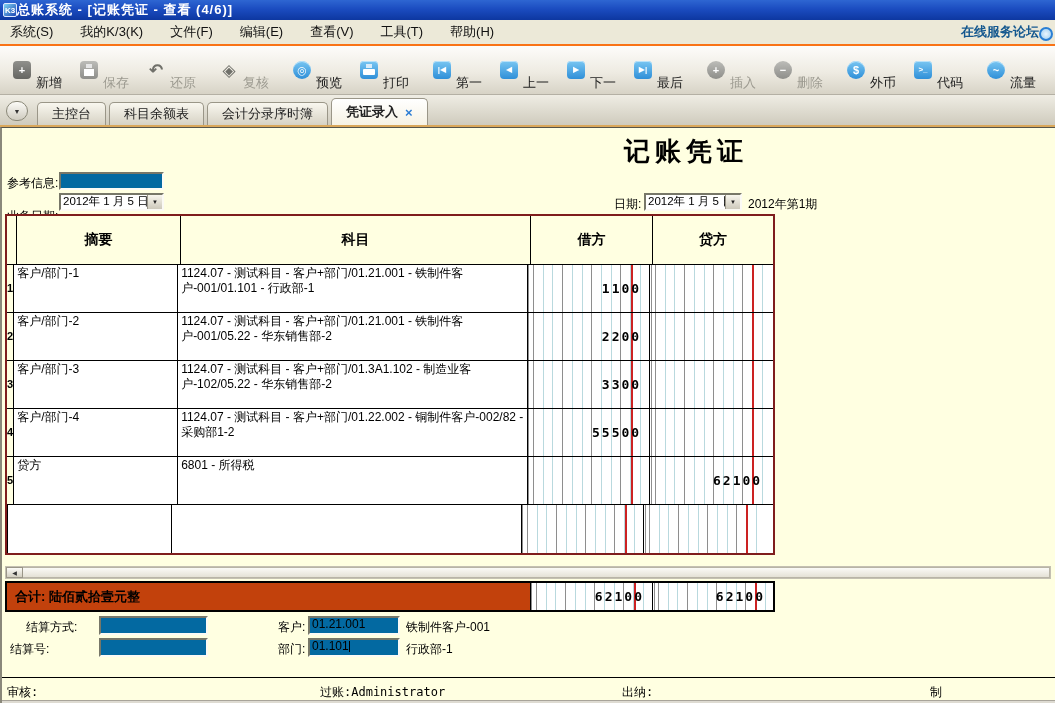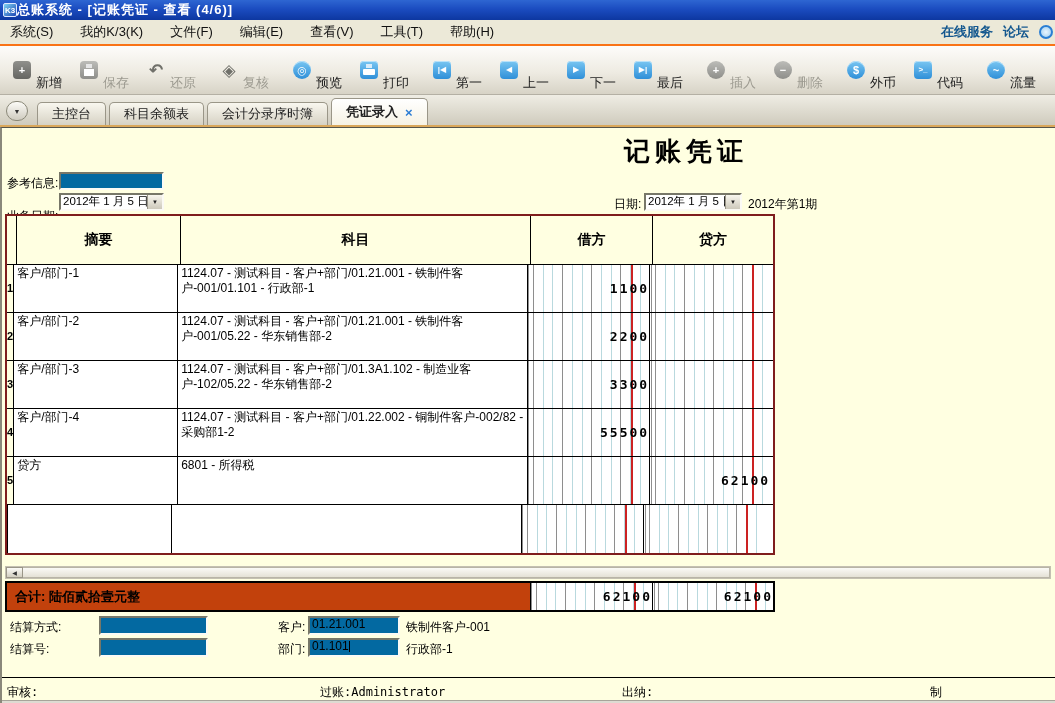--- a/index.html
+++ b/index.html
@@ -12,21 +12,21 @@
     background:linear-gradient(180deg,#2e66d2 0%,#1b4cc0 45%,#0d37a0 100%); }
   .appicon { width:14px; height:14px; border-radius:2px; background:linear-gradient(135deg,#7fd4f2,#1c46b4);
     color:#fff; font-size:8px; font-weight:bold; display:flex; align-items:center; justify-content:center;
     border:1px solid #dfe9ff; }
   .title-text { color:#fff; font-weight:bold; font-size:13px; letter-spacing:1px; }
 
   
   .menubar { height:26px; background:#ece9d8; display:flex; align-items:center; gap:27px;
     padding:0 10px 0 10px; font-size:13px; color:#111; border-bottom:2px solid #f97316; }
   .menu-item { cursor:default; }
-  .menu-right { margin-left:auto; display:flex; align-items:center; gap:10px; }
+  .menu-right { margin-left:auto; display:flex; align-items:flex-end; }
   .menu-link { color:#15588f; font-weight:bold; font-size:13px; }
   .online-icon { width:14px; height:14px; border-radius:50%; border:2px solid #2a7fd4;
     background:radial-gradient(#eaf6ff,#9ccdf0); margin-right:-8px; }
 
   
   .toolbar { height:49px; display:flex; align-items:center; padding:0 4px;
     background:linear-gradient(180deg,#fdfcfa 0%,#eeebe2 55%,#d7d3c6 100%);
     border-bottom:1px solid #b4b0a4; }
   .tbtn { display:flex; align-items:center; gap:5px; padding:0 9px; height:38px; border-radius:3px; }
   .tbl { font-size:13px; color:#1c1c1c; white-space:nowrap;margin-top:25px; }
@@ -83,21 +83,21 @@
   .hc:last-child, .c:last-child { border-right:none; }
   .w-num { width:10px; flex:none; }
   .w-sum { width:164px; flex:none; }
   .w-acc { width:350px; flex:none; }
   .w-deb { width:122px; flex:none; }
   .w-cre { width:120px; flex:none; }
   .hc { display:flex; align-items:center; justify-content:center; font-weight:bold; font-size:14px; background:#ffffe1; }
   .c { background:#fff; font-size:12px; line-height:15px; padding:1px 3px; }
   .c.num { background:#ffffe1; display:flex; align-items:center; justify-content:center;
     font-weight:bold; font-size:11px; padding:0; }
-  .amount { position:relative; padding:0; display:flex; align-items:center; justify-content:flex-end;
+  .amount { position:relative; padding:8px; display:flex; align-items:center; justify-content:flex-end;
     background-color:#fff;
     background-image:
       repeating-linear-gradient(to right,#8e8e8e 0 1px,transparent 1px 29.1px),
       repeating-linear-gradient(to right,#b9d9de 0 1px,transparent 1px 9.7px);
     background-position:5px 0,5px 0; }
   .amount::after { content:""; position:absolute; top:0; bottom:0; right:16px; width:2px; background:#cc2222; }
   .amt { position:relative; z-index:1; font-family:"DejaVu Sans Mono",monospace; font-weight:bold;
     font-size:13px; letter-spacing:2px; padding-right:0px; }
 
   
@@ -346,21 +346,21 @@
     <div class="totals">
       <div class="tot-label">合计: 陆佰贰拾壹元整</div>
       <div class="c w-deb amount tot-amt" style="border-right:1px solid #000;">
           <span class="amt">62100</span>
         </div>
       <div class="c w-cre amount tot-amt">
           <span class="amt">62100</span>
         </div>
     </div>
 
-    <span class="flabel" style="left:8px; top:491px;">结算方式:</span>
+    <span class="flabel" style="left:24px; top:491px;">结算方式:</span>
     <span class="tinput" style="left:97px; top:488px; width:109px; height:19px;"></span>
     <span class="flabel" style="left:276px; top:491px;">客户:</span>
     <span class="tinput" style="left:306px; top:488px; width:92px; height:19px;">01.21.001</span>
     <span class="flabel" style="left:404px; top:491px;">铁制件客户-001</span>
 
     <span class="flabel" style="left:8px; top:513px;text-align:center;">结算号:</span>
     <span class="tinput" style="left:97px; top:510px; width:109px; height:19px;"></span>
     <span class="flabel" style="left:276px; top:513px;">部门:</span>
     <span class="tinput" style="left:306px; top:510px; width:92px; height:19px;"><span>01.101</span><span class="caret"></span></span>
     <span class="flabel" style="left:404px; top:513px;">行政部-1</span>

